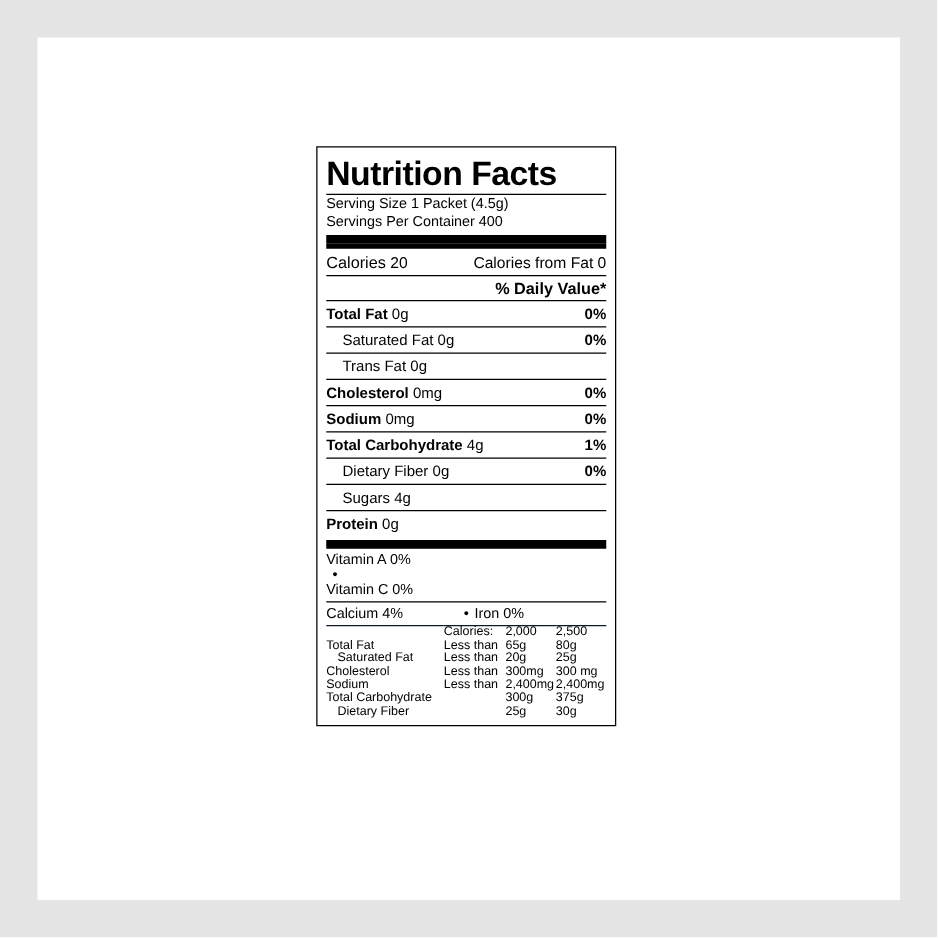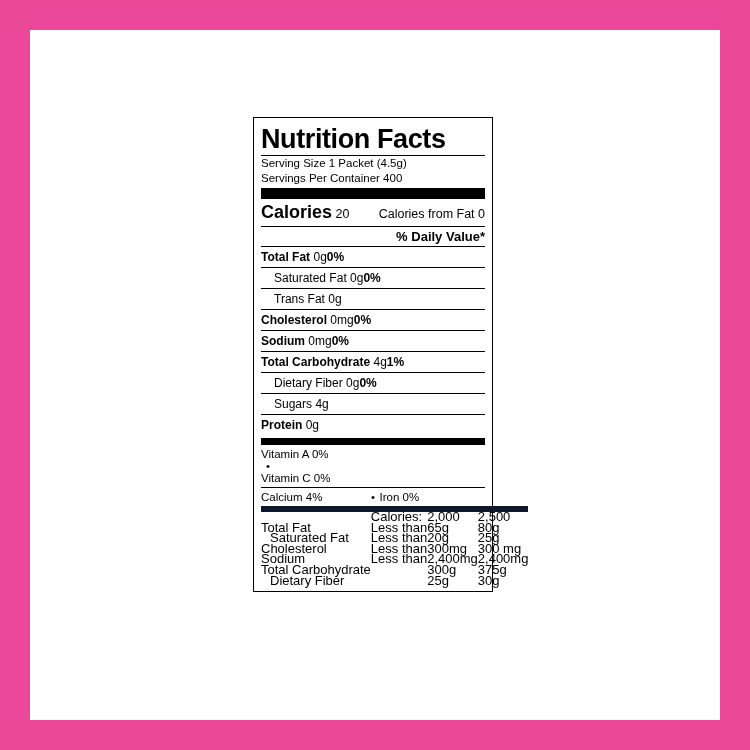--- a/index.html
+++ b/index.html
@@ -11,21 +11,21 @@
     width: 750px;
     height: 750px;
     font-family: "Liberation Sans", sans-serif;
     position: relative;
   }
   .page {
     position: absolute;
     left: 0; top: 0;
     width: 750px;
     height: 750px;
-    background: #ec4899;
+    background: #e5e5e5;
   }
   .panel-bg {
     position: absolute;
     left: 30px;
     top: 30px;
     width: 690px;
     height: 690px;
     background: #ffffff;
     box-shadow: 0 0 0 0 transparent;
   }
@@ -62,68 +62,69 @@
     line-height: 14.5px;
   }
   .amount {
     font-size: 9px;
     font-weight: bold;
     line-height: 12px;
     padding: 1px 0 1px 0;
   }
   .row {
     display: flex;
-    justify-content: flex-start;
+    justify-content: space-between;
     align-items: baseline;
     border-top: 1px solid #000000;
     padding: 3px 0 3px 0;
     font-size: 12px;
     line-height: 14px;
+    gap: 15px;
   }
   .row .b {
     font-weight: bold;
   }
   .row .ind1 { padding-left: 13px; }
   .dv-head {
     text-align: right;
     font-size: 13px;
     font-weight: bold;
     padding: 2px 0 2px 0;
   }
   .cal-row {
     display: flex;
     justify-content: space-between;
     align-items: baseline;
     border-top: 4px solid #000000;
     padding: 3px 0 3px 0;
     font-size: 12.5px;
   }
-  .cal-row .b { font-weight: bold; font-size: 18px; }
+  .cal-row .b { font-weight: normal; font-size: 13px; }
   .vit-row {
     display: flex;
     align-items: baseline;
     border-top: 1px solid #000000;
     padding: 3px 0 3px 0;
     font-size: 11.5px;
   }
   .vit-row .cell { width: 50%; }
   .vit-row .dot { width: 14px; text-align: center; }
   .vit-first { border-top: none; flex-direction: column; }
   .footnote {
     border-top: 4px solid #000000;
     font-size: 8.2px;
     line-height: 10.2px;
     padding: 3px 0 3px 0;
   }
   table.dv {
     width: 100%;
     border-collapse: collapse;
-    font-size: 13px;
+    font-size: 10px;
     line-height: 10.6px;
-    border-top: 6px solid #0f172a;
+    border-top: 1px solid #0f172a;
     margin-top: 0;
   }
   table.dv td {
     padding: 0;
     vertical-align: top;
     white-space: nowrap;
   }
   table.dv td.c1 { width: 42%; }
   table.dv td.c2 { width: 22%; }
   table.dv td.c3 { width: 18%; }

